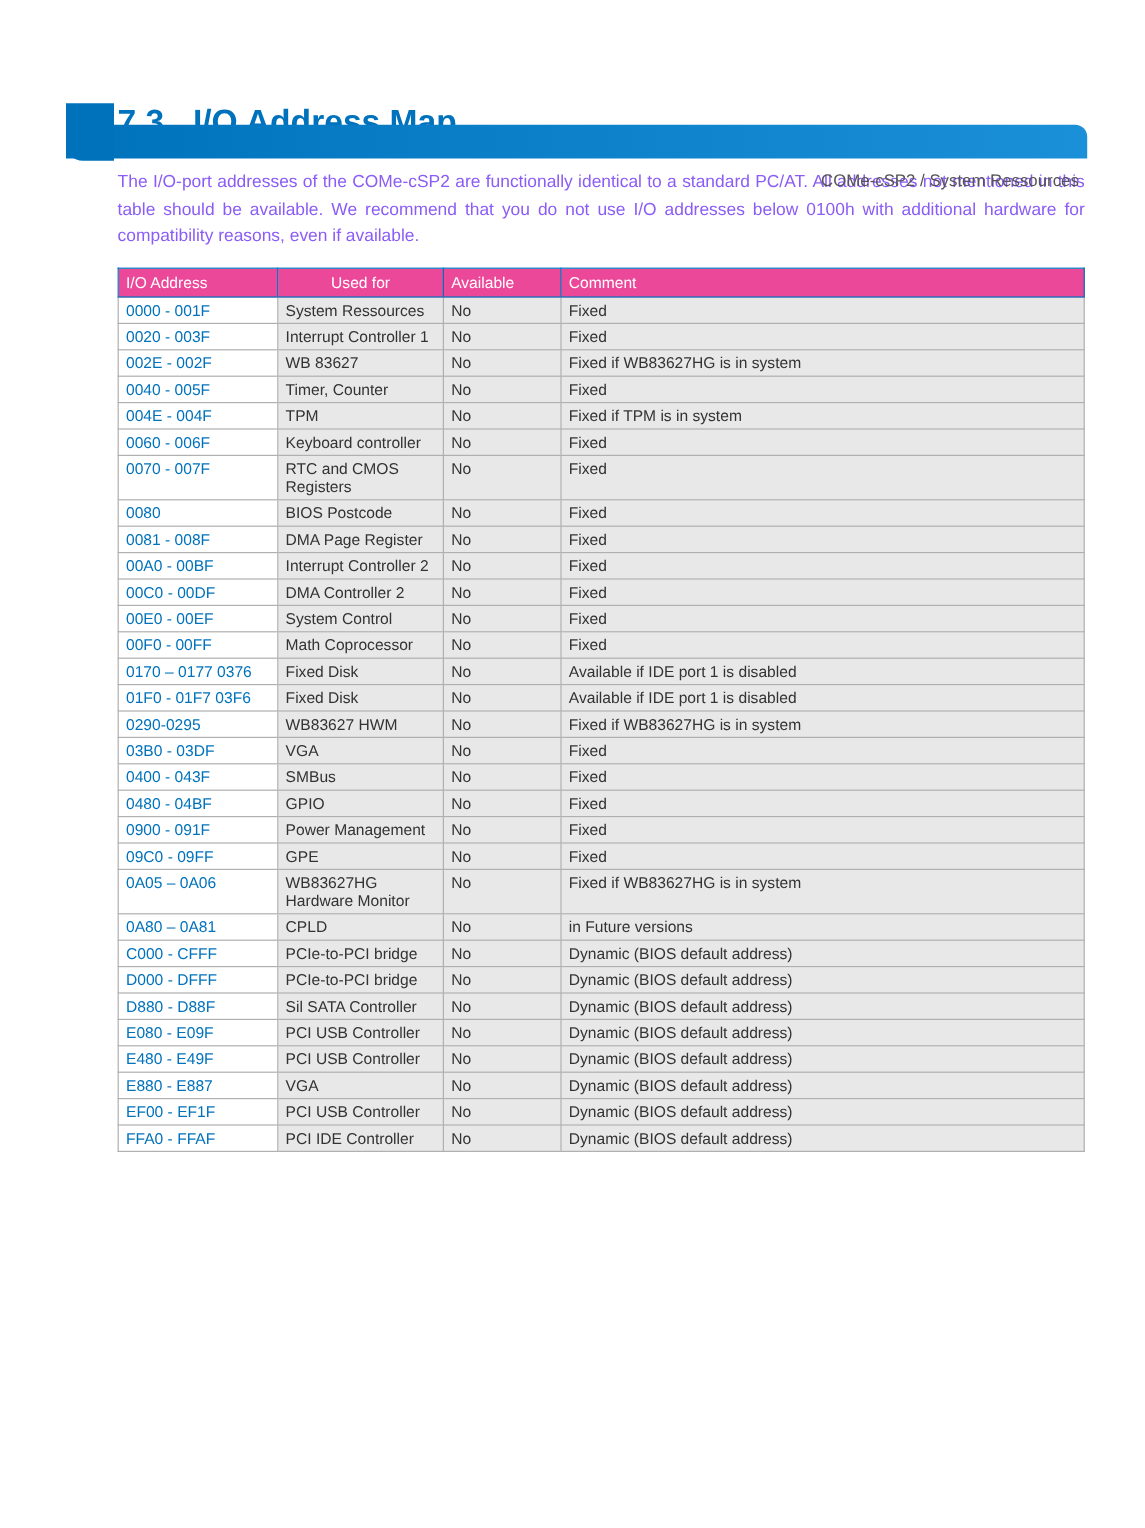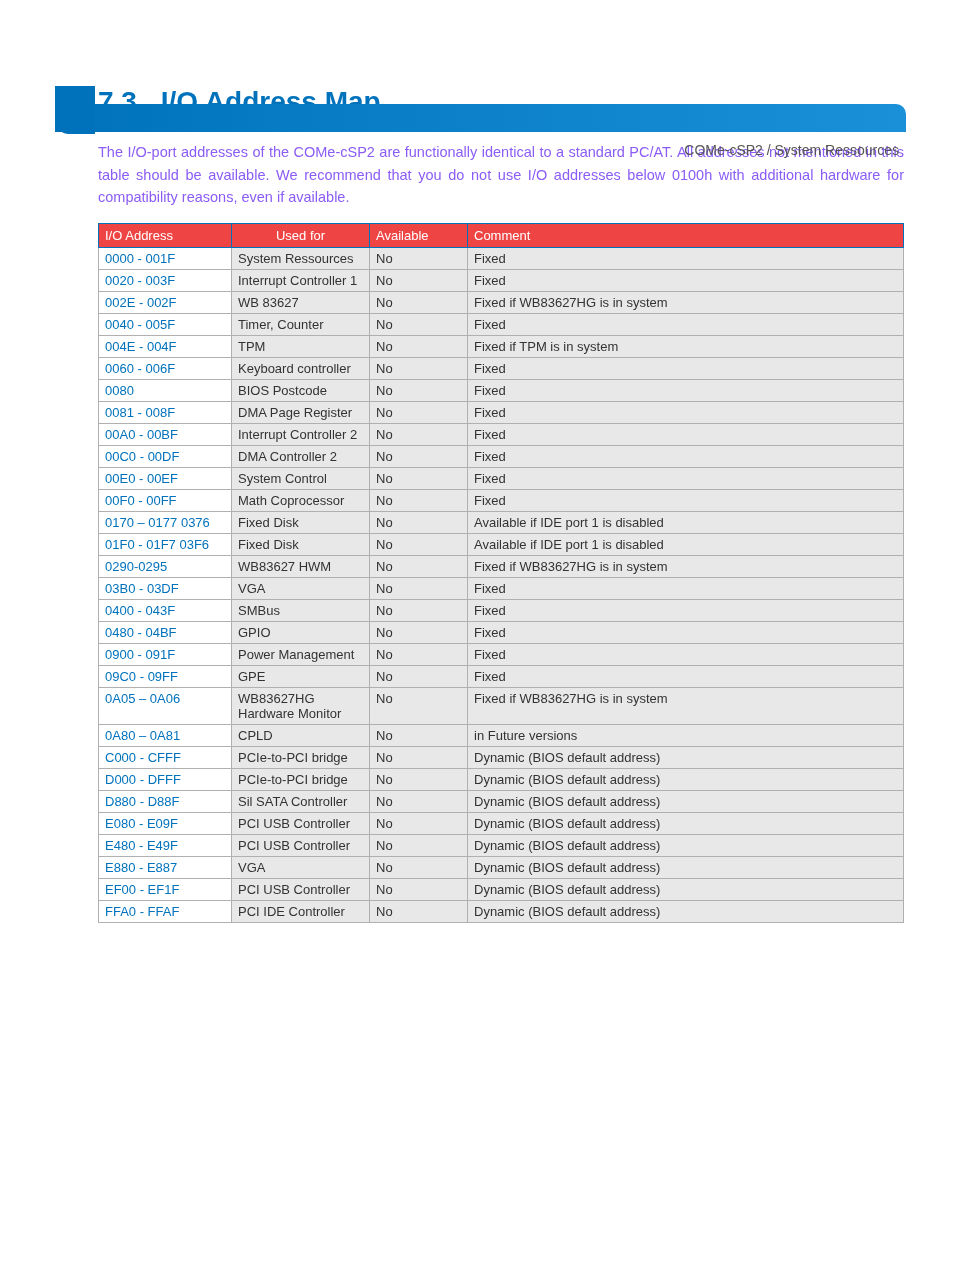--- a/index.html
+++ b/index.html
@@ -62,21 +62,21 @@
     text-align: justify;
     color: #8b5cf6;
   }
   table {
     border-collapse: collapse;
     width: 100%;
     margin-top: 10px;
     font-size: 13px;
   }
   table th {
-    background: #ef4444;
+    background: #ec4899;
     color: #fff;
     text-align: left;
     font-weight: normal;
     padding: 4px 6px;
     border: 1px solid #0072bc;
   }
   table td {
     border: 1px solid #b0b0b0;
     padding: 3px 6px;
     vertical-align: top;
@@ -152,20 +152,26 @@
           <td>No</td>
           <td>Fixed if TPM is in system</td>
         </tr>
         <tr>
           <td>0060 - 006F</td>
           <td>Keyboard controller</td>
           <td>No</td>
           <td>Fixed</td>
         </tr>
         <tr>
+          <td>0070 - 007F</td>
+          <td>RTC and CMOS Registers</td>
+          <td>No</td>
+          <td>Fixed</td>
+        </tr>
+        <tr>
           <td>0080</td>
           <td>BIOS Postcode</td>
           <td>No</td>
           <td>Fixed</td>
         </tr>
         <tr>
           <td>0081 - 008F</td>
           <td>DMA Page Register</td>
           <td>No</td>
           <td>Fixed</td>

